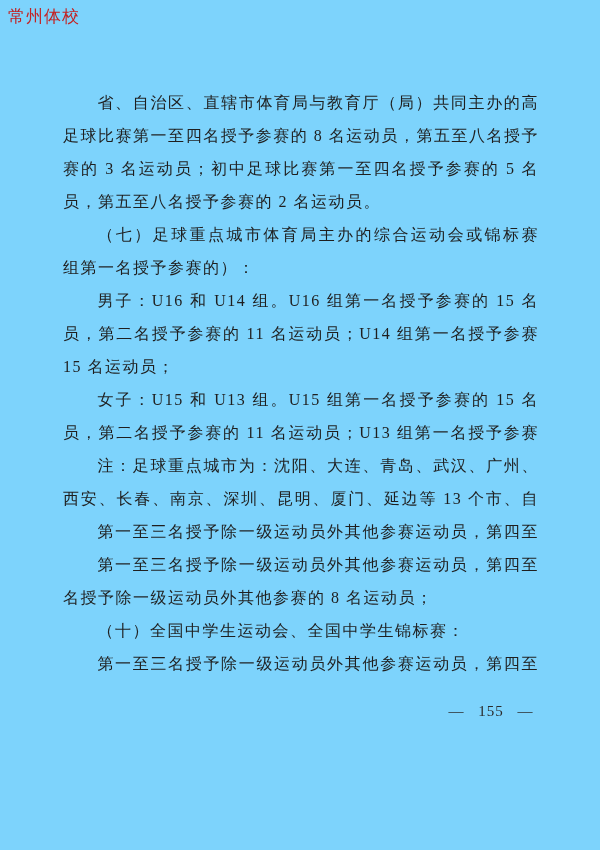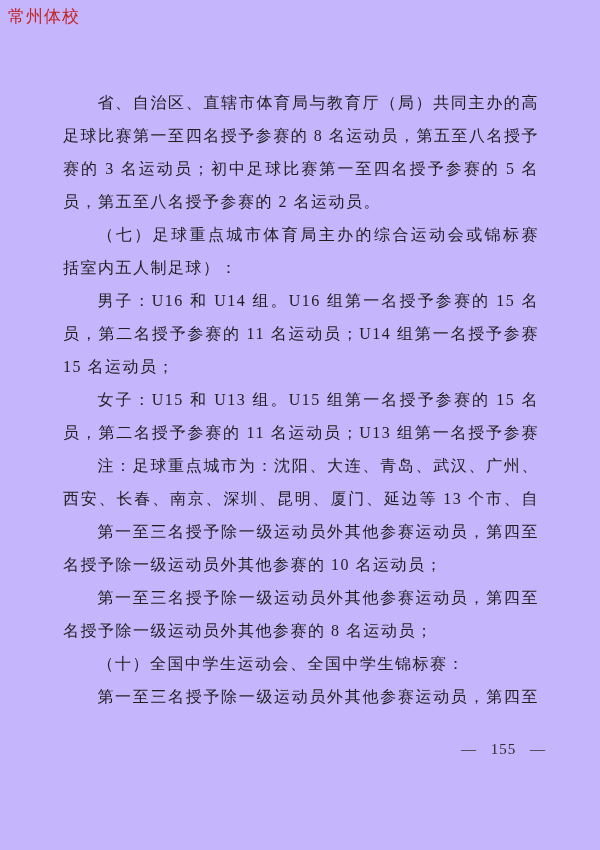--- a/index.html
+++ b/index.html
@@ -4,21 +4,21 @@
 <style>
   html, body {
     margin: 0;
     padding: 0;
     background: #ffffff;
   }
   .page {
     position: relative;
     width: 600px;
     height: 850px;
-    background: #c4b5fd;
+    background: #7dd3fc;
     overflow: hidden;
     font-family: "Liberation Serif", "DejaVu Serif", serif;
   }
   .watermark {
     position: absolute;
     left: 8px;
     top: 5px;
     font-size: 17px;
     letter-spacing: 1px;
     color: #c32222;
@@ -46,50 +46,50 @@
   }
   .line.full {
     text-align: justify;
     text-align-last: justify;
   }
   .line.indent {
     text-indent: 2.15em;
   }
   .footer {
     position: absolute;
-    top: 738px;
+    top: 700px;
     left: 436px;
     width: 110px;
     font-size: 15px;
     line-height: 22px;
     color: #2b2b2b;
     letter-spacing: 1px;
     word-spacing: 9px;
-    text-align: right;
+    text-align: center;
   }
 </style>
 </head>
 <body>
 
 <div class="page">
 
   <div class="watermark">常州体校</div>
 
   <div class="content">
 
     <p>
       <span class="line indent full">省、自治区、直辖市体育局与教育厅（局）共同主办的高中</span>
       <span class="line full">足球比赛第一至四名授予参赛的 8 名运动员，第五至八名授予参</span>
       <span class="line full">赛的 3 名运动员；初中足球比赛第一至四名授予参赛的 5 名运动</span>
       <span class="line">员，第五至八名授予参赛的 2 名运动员。</span>
     </p>
 
     <p>
       <span class="line indent full">（七）足球重点城市体育局主办的综合运动会或锦标赛（包</span>
-      <span class="line">括室内五人制足球）：</span>
+      <span class="line">组第一名授予参赛的）：</span>
     </p>
 
     <p>
       <span class="line indent full">男子：U16 和 U14 组。U16 组第一名授予参赛的 15 名运动</span>
       <span class="line full">员，第二名授予参赛的 11 名运动员；U14 组第一名授予参赛的</span>
       <span class="line">15 名运动员；</span>
     </p>
 
     <p>
       <span class="line indent full">女子：U15 和 U13 组。U15 组第一名授予参赛的 15 名运动</span>
@@ -97,21 +97,20 @@
     </p>
 
     <p>
       <span class="line indent full">注：足球重点城市为：沈阳、大连、青岛、武汉、广州、成都、</span>
       <span class="line full">西安、长春、南京、深圳、昆明、厦门、延边等 13 个市、自治州。</span>
     </p>
 
 
     <p>
       <span class="line indent full">第一至三名授予除一级运动员外其他参赛运动员，第四至八</span>
-      <span class="line">名授予除一级运动员外其他参赛的 10 名运动员；</span>
     </p>
 
 
     <p>
       <span class="line indent full">第一至三名授予除一级运动员外其他参赛运动员，第四至八</span>
       <span class="line">名授予除一级运动员外其他参赛的 8 名运动员；</span>
     </p>
 
     <p>
       <span class="line indent">（十）全国中学生运动会、全国中学生锦标赛：</span>

